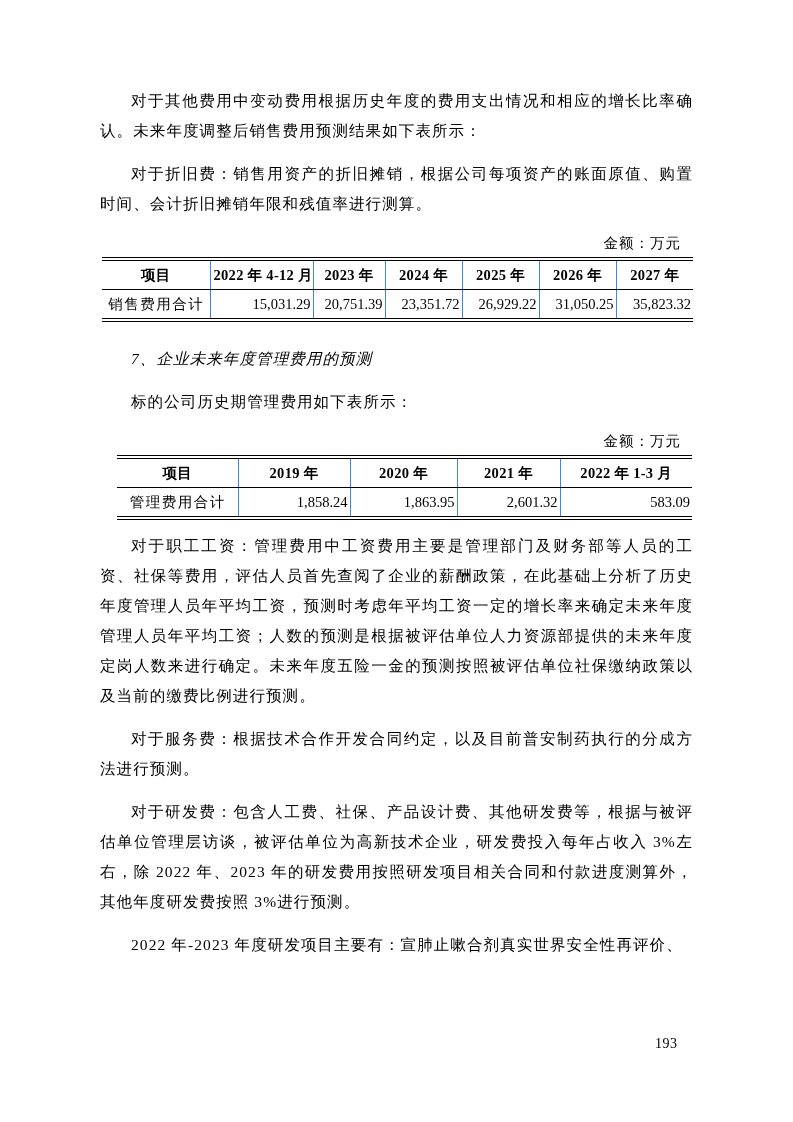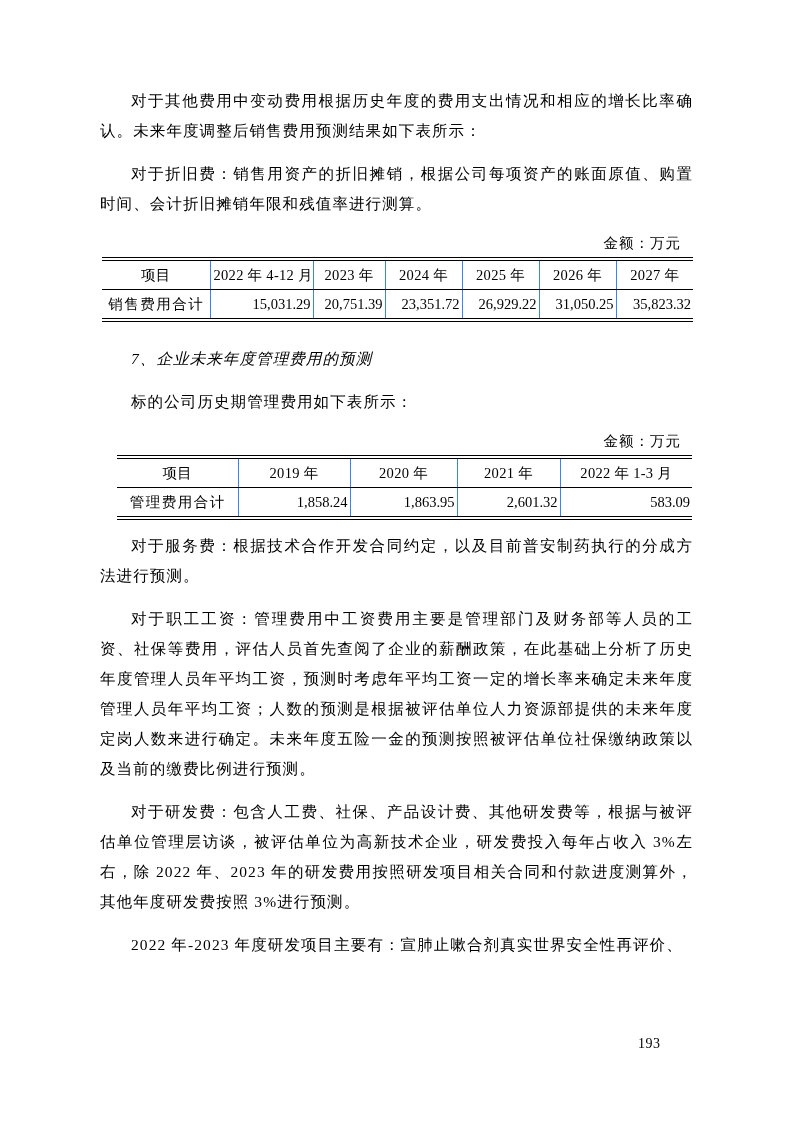--- a/index.html
+++ b/index.html
@@ -64,40 +64,40 @@
     font-size: 14.5px;
     height: 28px;
     padding: 0 3px;
     overflow: hidden;
     white-space: nowrap;
   }
   table.fin th:first-child, table.fin td:first-child {
     border-left: none;
   }
   table.fin th {
-    font-weight: normal;
+    font-weight: bold;
     border-bottom: 1px solid #000;
     text-align: center;
     letter-spacing: 0.3px;
   }
   table.fin td.cell-label {
     text-align: center;
     padding-left: 4px;
     letter-spacing: 1.5px;
   }
   table.fin td.cell-num {
     text-align: right;
     padding-right: 2px;
   }
   #sales-table { width: 591px; margin: 0 0 0 2px; }
   #admin-table { width: 575px; margin: 0 0 0 17px; }
   .gap-after-table { height: 11px; }
   .page-number {
     position: absolute;
-    left: 638px;
+    left: 655px;
     top: 1036px;
     font-size: 14px;
     letter-spacing: 0.5px;
   }
 </style>
 </head>
 <body>
 
 <div class="page">
   <div class="content">
@@ -172,23 +172,23 @@
           <td class="cell-label">管理费用合计</td>
           <td class="cell-num">1,858.24</td>
           <td class="cell-num">1,863.95</td>
           <td class="cell-num">2,601.32</td>
           <td class="cell-num">583.09</td>
         </tr>
       </tbody>
     </table>
     <div class="gap-after-table"></div>
 
+    <p class="para">对于职工工资：管理费用中工资费用主要是管理部门及财务部等人员的工资、社保等费用，评估人员首先查阅了企业的薪酬政策，在此基础上分析了历史年度管理人员年平均工资，预测时考虑年平均工资一定的增长率来确定未来年度管理人员年平均工资；人数的预测是根据被评估单位人力资源部提供的未来年度定岗人数来进行确定。未来年度五险一金的预测按照被评估单位社保缴纳政策以及当前的缴费比例进行预测。</p>
+
     <p class="para">对于服务费：根据技术合作开发合同约定，以及目前普安制药执行的分成方法进行预测。</p>
-
-    <p class="para">对于职工工资：管理费用中工资费用主要是管理部门及财务部等人员的工资、社保等费用，评估人员首先查阅了企业的薪酬政策，在此基础上分析了历史年度管理人员年平均工资，预测时考虑年平均工资一定的增长率来确定未来年度管理人员年平均工资；人数的预测是根据被评估单位人力资源部提供的未来年度定岗人数来进行确定。未来年度五险一金的预测按照被评估单位社保缴纳政策以及当前的缴费比例进行预测。</p>
 
     <p class="para">对于研发费：包含人工费、社保、产品设计费、其他研发费等，根据与被评估单位管理层访谈，被评估单位为高新技术企业，研发费投入每年占收入 3%左右，除 2022 年、2023 年的研发费用按照研发项目相关合同和付款进度测算外，其他年度研发费按照 3%进行预测。</p>
 
     <p class="para">2022 年-2023 年度研发项目主要有：宣肺止嗽合剂真实世界安全性再评价、</p>
 
   </div>
 
   <div class="page-number">193</div>
 </div>
 

